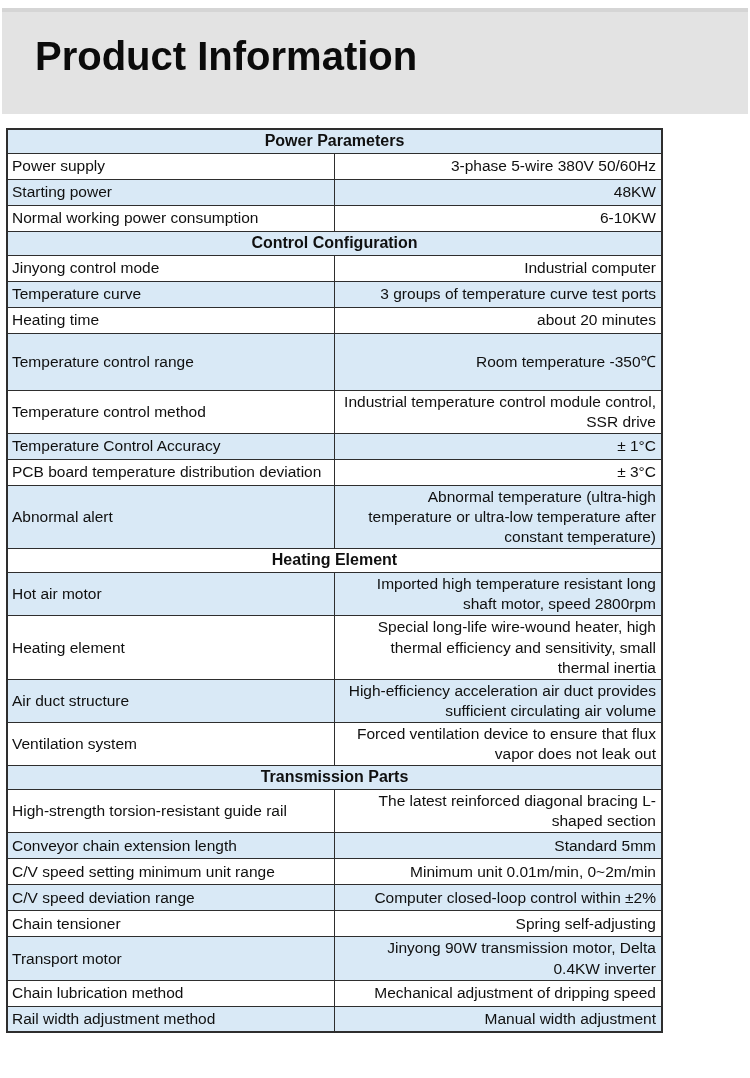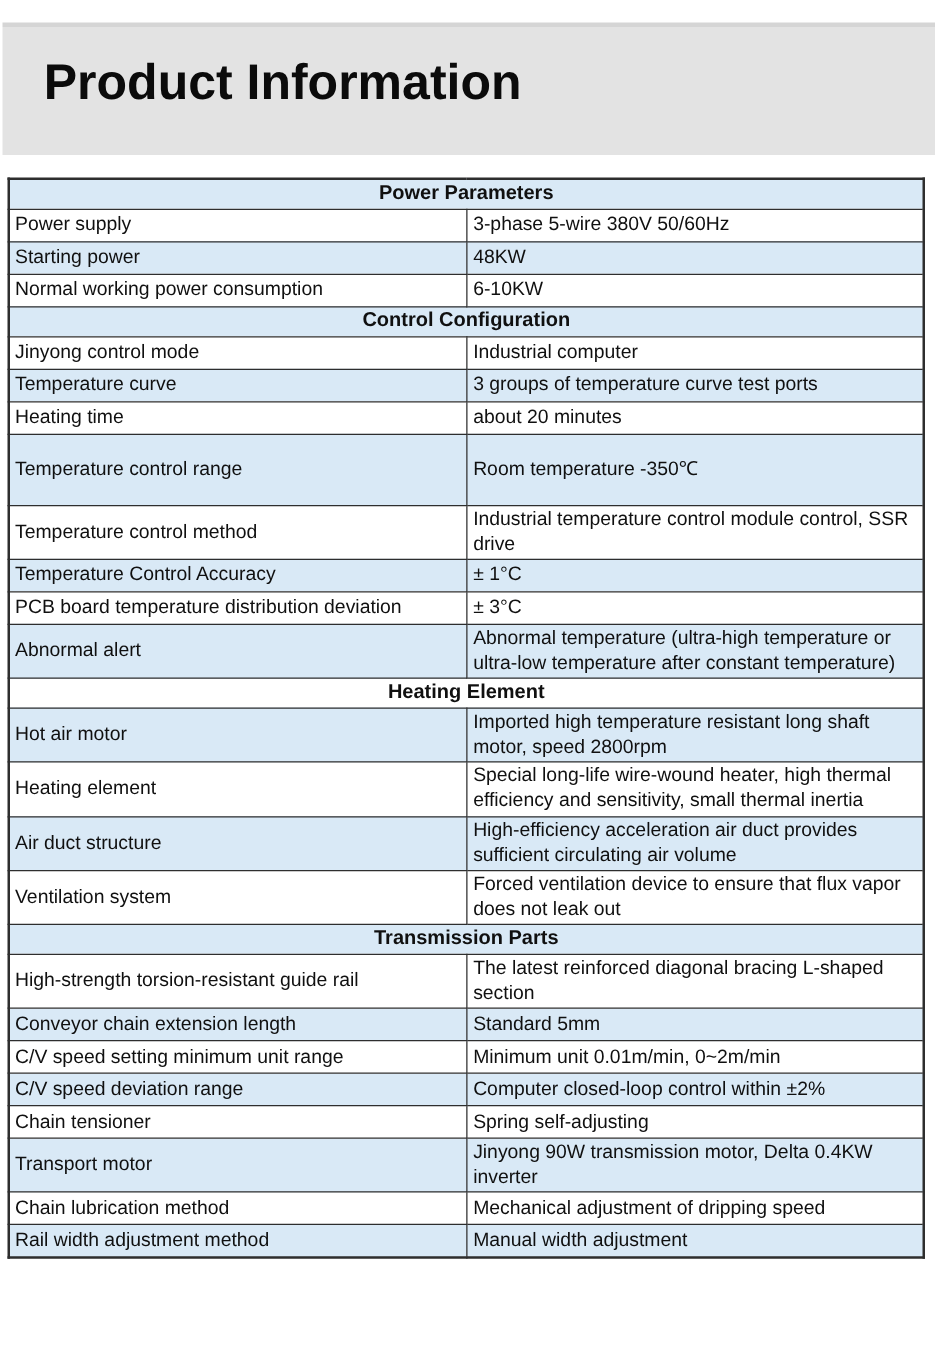--- a/index.html
+++ b/index.html
@@ -10,31 +10,31 @@
     --text:#101010;
   }
   html,body{margin:0;padding:0;}
   body{
     width:750px;height:1078px;overflow:hidden;
     background:#ffffff;color:var(--text);
     font-family:"Liberation Sans", sans-serif;
     -webkit-font-smoothing:antialiased;
   }
   .hero{
-    margin:18px 2px;height:106px;
+    margin:8px 2px;height:106px;
     background:linear-gradient(var(--hero-top) 0,var(--hero-top) 4px,var(--hero-bg) 4px);
   }
   .hero h1{
     margin:0;padding:26px 0 0 33px;
     font-size:40px;font-weight:bold;color:#0b0b0b;
     letter-spacing:0px;
   }
   table.spec{
     margin:14px 5px 0 6px;
-    width:734px;
+    width:657px;
     border-collapse:collapse;
     border:2px solid var(--border);
     table-layout:fixed;
     font-size:15.5px;
     color:var(--text);
   }
   table.spec td{
     border:1.5px solid var(--border);
     padding:1px 4px;
     line-height:1.3;
@@ -42,21 +42,21 @@
     background:#ffffff;
     word-wrap:break-word;
   }
   table.spec tr{height:26px;}
   table.spec tr.section{height:23px;}
   table.spec tr.section td{
     text-align:center;font-weight:bold;font-size:16px;
   }
   table.spec tr.tall{height:57px;}
   table.spec td.lbl{width:237px;margin-top:29px;}
-  table.spec td.val{padding:1px 5px;}
+  table.spec td.val{padding:1px 5px;text-align:right;}
   table.spec tr.alt td{background:var(--row-alt);}
 </style>
 </head>
 <body>
 
 <div class="page">
   <header class="hero">
     <h1>Product Information</h1>
   </header>
 

